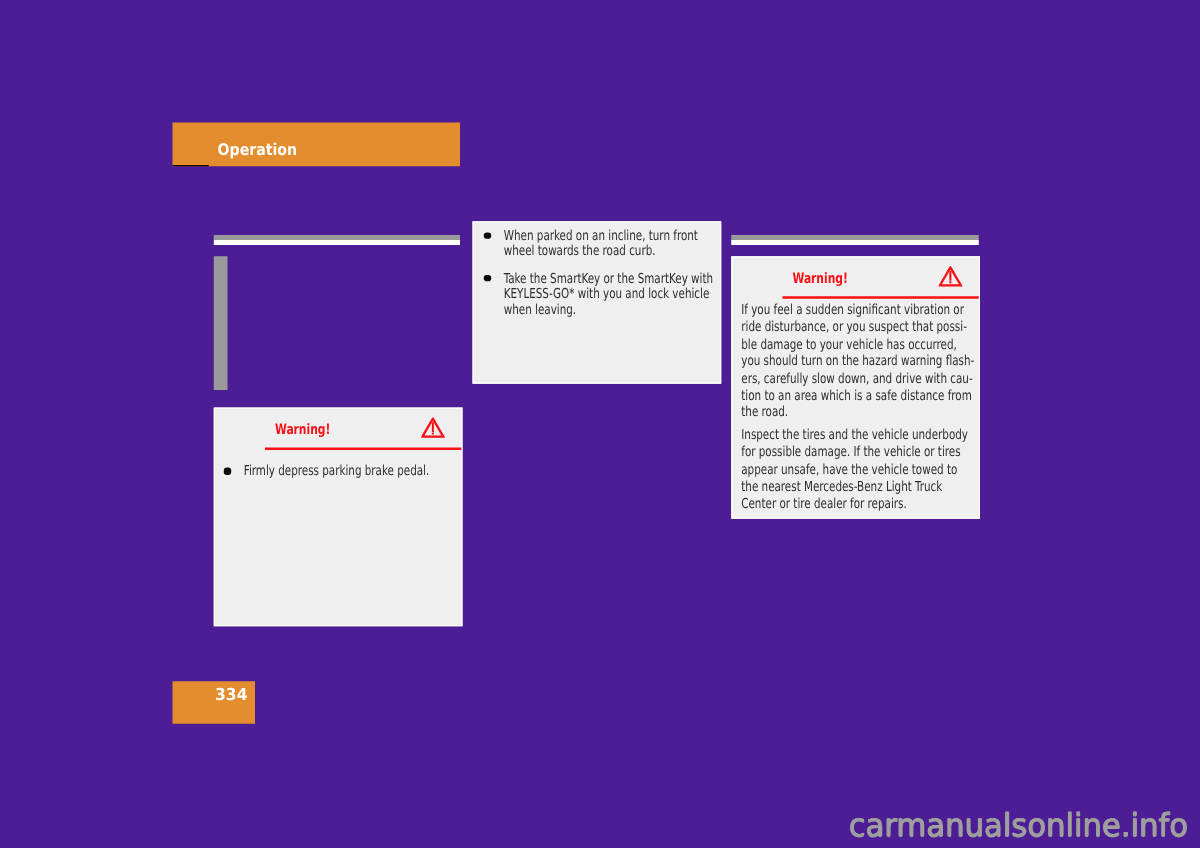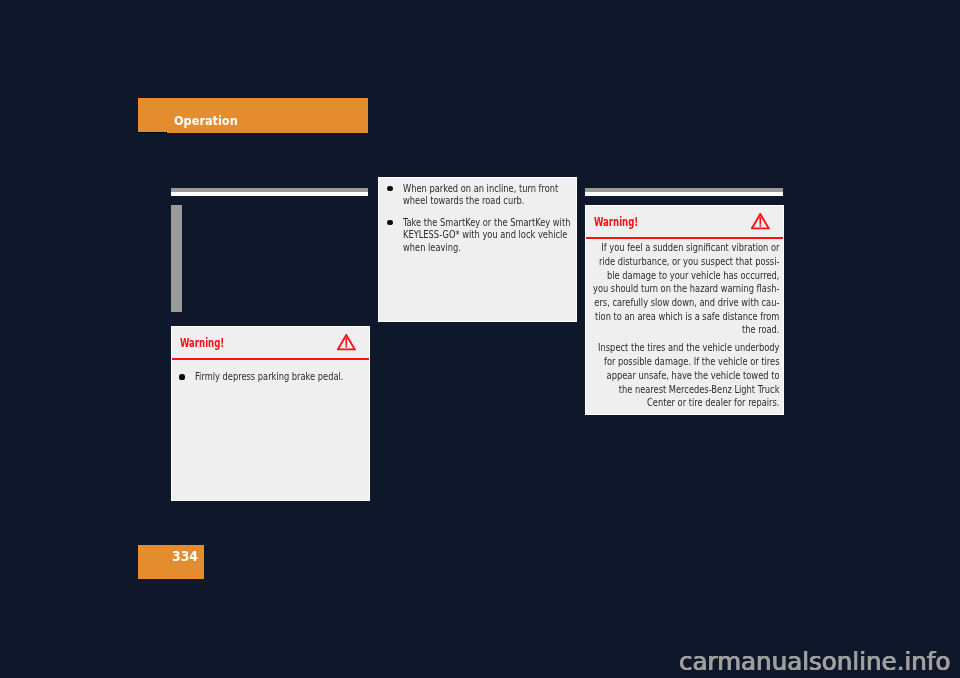--- a/index.html
+++ b/index.html
@@ -1,19 +1,19 @@
 <!DOCTYPE html>
 <html><head>
 <meta charset="utf-8">
 <style>
   html,body{margin:0;padding:0;background:#000;}
   body{width:960px;height:678px;overflow:hidden;
        font-family:"Liberation Sans",sans-serif;
        -webkit-font-smoothing:antialiased;}
-  .page{position:relative;width:960px;height:678px;background:#0f172a;overflow:hidden;will-change:transform;}
+  .page{position:relative;width:960px;height:678px;background:#4c1d95;overflow:hidden;will-change:transform;}
 
   
   .chapter-tab{position:absolute;left:138px;top:98px;width:230px;height:34.5px;background:#e38d2e;}
   .chapter-tab-notch{position:absolute;left:138px;top:131.7px;width:29.1px;height:0.8px;background:#000;}
   .chapter-title{position:absolute;left:173.6px;top:114.7px;color:#fff;font-weight:bold;font-size:12.9px;
                  line-height:12.9px;font-family:"DejaVu Sans Condensed","DejaVu Sans",sans-serif;
                  transform:scaleX(0.975);transform-origin:left top;}
 
   
   .page-num-box{position:absolute;left:138px;top:545px;width:65.8px;height:33.8px;background:#e38d2e;}
@@ -24,36 +24,36 @@
   
   .rule{position:absolute;height:8.4px;}
   .rule .g{position:absolute;left:0;top:0;right:0;height:4.9px;background:#9a9a9a;}
   .rule .w{position:absolute;left:0;top:4.9px;right:0;height:3.5px;background:#fff;}
 
   .vbar{position:absolute;background:#9a9a9a;}
 
   
   .panel{position:absolute;background:#efefef;border:1.3px solid #ffffff;box-sizing:border-box;}
 
-  .warn-head{position:relative;height:33.6px;}
+  .warn-head{position:relative;height:33.6px;margin-left:40px;}
   .warn-title{position:absolute;left:8.0px;top:11.1px;color:#fa0f14;font-weight:bold;font-size:11.4px;
               line-height:11.3px;
               font-family:"DejaVu Sans Condensed","DejaVu Sans",sans-serif;
               transform:scaleX(0.835);transform-origin:left top;}
   .warn-icon{position:absolute;right:12.9px;top:7.3px;width:18.6px;height:16.3px;display:block;}
   .warn-divider{position:absolute;left:0;right:0;top:31.0px;height:2.0px;background:#fa0f14;}
   .panel-body{}
 
   .body-text{font-family:"DejaVu Sans Condensed","DejaVu Sans",sans-serif;
              font-size:11px;line-height:12.7px;color:#2b2b2b;}
   .para{line-height:13.7px;}
   .bullets{list-style:none;margin:0;padding:0;}
   .bullet-row{position:relative;padding-left:15.6px;margin:0;line-height:12.7px;}
   .bullet-dot{position:absolute;left:0.2px;top:3.1px;width:5.2px;height:5.2px;border-radius:50%;background:#0b0b0b;}
-  .para{margin:0;text-align:right;}
+  .para{margin:0;}
   .ln{display:block;white-space:nowrap;transform:scaleX(0.838);transform-origin:left center;}
   .gap{height:4.3px;}
   .warn-body{padding:0 0 0 7.2px;}
   .panel-body{padding-left:8.2px;}
 
   .watermark{position:absolute;left:679.2px;top:649.3px;color:#9e9e9e;font-size:25.5px;
              line-height:25.5px;font-family:"DejaVu Sans",sans-serif;
              text-shadow:0.5px 0 0 #9e9e9e, -0.5px 0 0 #9e9e9e, 0 0.3px 0 #9e9e9e, 0 -0.3px 0 #9e9e9e;
              transform:scaleX(0.962);transform-origin:left top;white-space:nowrap;}
 </style>
@@ -70,21 +70,21 @@
     <div class="g"></div>
     <div class="w"></div>
   </div>
   <div class="vbar" style="left:170.75px;top:204.9px;width:11.5px;height:106.9px;"></div>
 
   <div class="rule" style="left:585px;top:187.5px;width:198px;">
     <div class="g"></div>
     <div class="w"></div>
   </div>
 
-  <div class="panel" id="mid-panel" style="left:378px;top:177px;width:198.5px;height:145px;">
+  <div class="panel" id="mid-panel" style="left:378px;top:177px;width:198.5px;height:130px;">
     <div class="panel-body" style="position:absolute;left:0;top:4.6px;">
       <ul class="bullets" id="mid-bullets">
           <li class="bullet-row body-text"><span class="bullet-dot"></span><span class="bullet-text"><span class="ln">When parked on an incline, turn front</span><span class="ln">wheel towards the road curb.</span></span></li>
           <li class="gap"></li>
           <li class="gap"></li>
           <li class="bullet-row body-text"><span class="bullet-dot"></span><span class="bullet-text"><span class="ln">Take the SmartKey or the SmartKey with</span><span class="ln">KEYLESS-GO* with you and lock vehicle</span><span class="ln">when leaving.</span></span></li>
         </ul>
     </div>
   </div>
 

